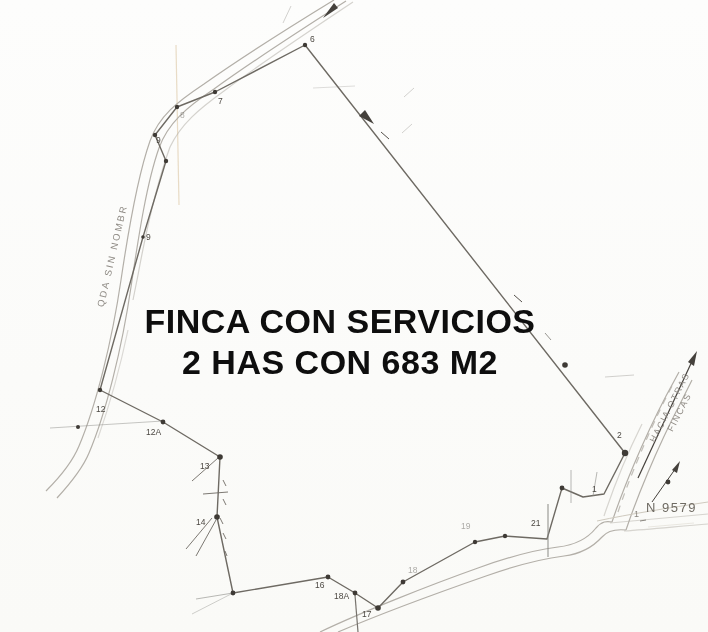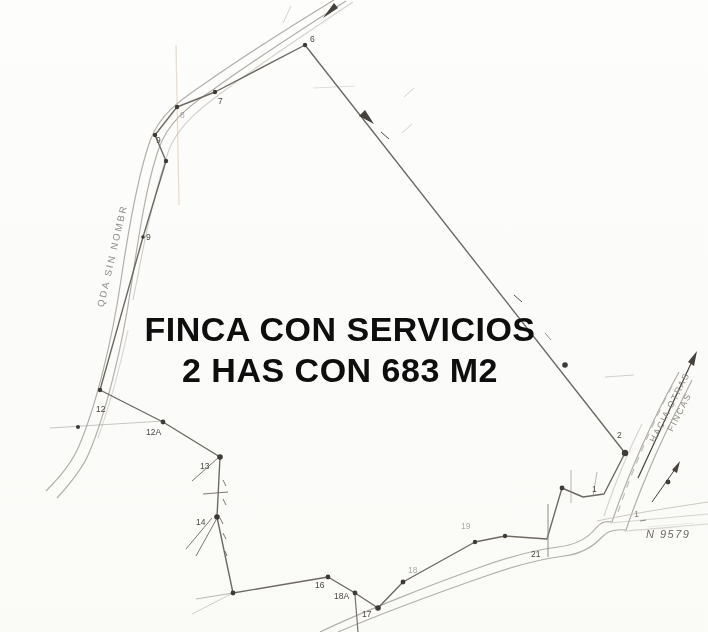--- a/index.html
+++ b/index.html
@@ -6,39 +6,38 @@
   .stage{
     position:relative;width:708px;height:632px;overflow:hidden;
     background:linear-gradient(180deg,#fdfdfc 0%,#fbfbf9 60%,#fafaf7 100%);
     font-family:"Liberation Sans",sans-serif;
   }
   .stage svg{position:absolute;left:0;top:0;}
   .title-block{
     position:absolute;left:128px;top:301px;width:424px;text-align:center;
     font-weight:bold;color:#0e0e0e;font-size:34px;line-height:41px;letter-spacing:.5px;
     white-space:nowrap;
-    margin-top:8px;
   }
   .vlabel{
     position:absolute;font-size:8.5px;color:#4c4842;line-height:10px;
     white-space:nowrap;
   }
   .vlabel.faint{opacity:.45}
   .rot{position:absolute;color:#8f8b85;text-align:center;}
   .qda{
     left:50px;top:250px;width:124px;transform:rotate(-77deg);
     font-size:9.5px;letter-spacing:2.2px;
   }
   .hacia{
     left:632px;top:399px;width:86px;transform:rotate(-63deg);
     font-size:9px;letter-spacing:1.5px;line-height:11px;
   }
   .gridlabel{
-    position:absolute;left:646px;top:528px;font-size:11px;color:#6f6b63;
-    letter-spacing:1.5px;white-space:nowrap;font-style:italic;
+    position:absolute;left:646px;top:500px;font-size:13px;color:#6f6b63;
+    letter-spacing:1.5px;white-space:nowrap;
   }
   .gridtick{
     position:absolute;left:634px;top:509px;font-size:9px;color:#8a867f;
   }
 </style>
 </head>
 <body>
 
 <div class="stage">
 
@@ -180,18 +179,18 @@
       <div class="vlabel" style="left: 146px; top: 232px;">9</div>
       <div class="vlabel" style="left: 96px; top: 404px;">12</div>
       <div class="vlabel" style="left: 146px; top: 427px;">12A</div>
       <div class="vlabel" style="left: 200px; top: 461px;">13</div>
       <div class="vlabel" style="left: 196px; top: 503px; margin-top: 14px;">14</div>
       <div class="vlabel" style="left: 315px; top: 580px;">16</div>
       <div class="vlabel" style="left: 334px; top: 591px;">18A</div>
       <div class="vlabel" style="left: 362px; top: 609px;">17</div>
       <div class="vlabel faint" style="left: 393px; top: 565px; margin-left: 15px;">18</div>
       <div class="vlabel faint" style="left: 461px; top: 521px;">19</div>
-      <div class="vlabel" style="left: 531px; top: 549px; text-align: center;">21</div>
+      <div class="vlabel" style="left: 531px; top: 518px; text-align: center;">21</div>
       <div class="vlabel" style="left: 592px; top: 484px;">1</div>
       <div class="vlabel" style="left: 617px; top: 430px;">2</div>
     </div>
 
 </div>
 
 </body></html>

